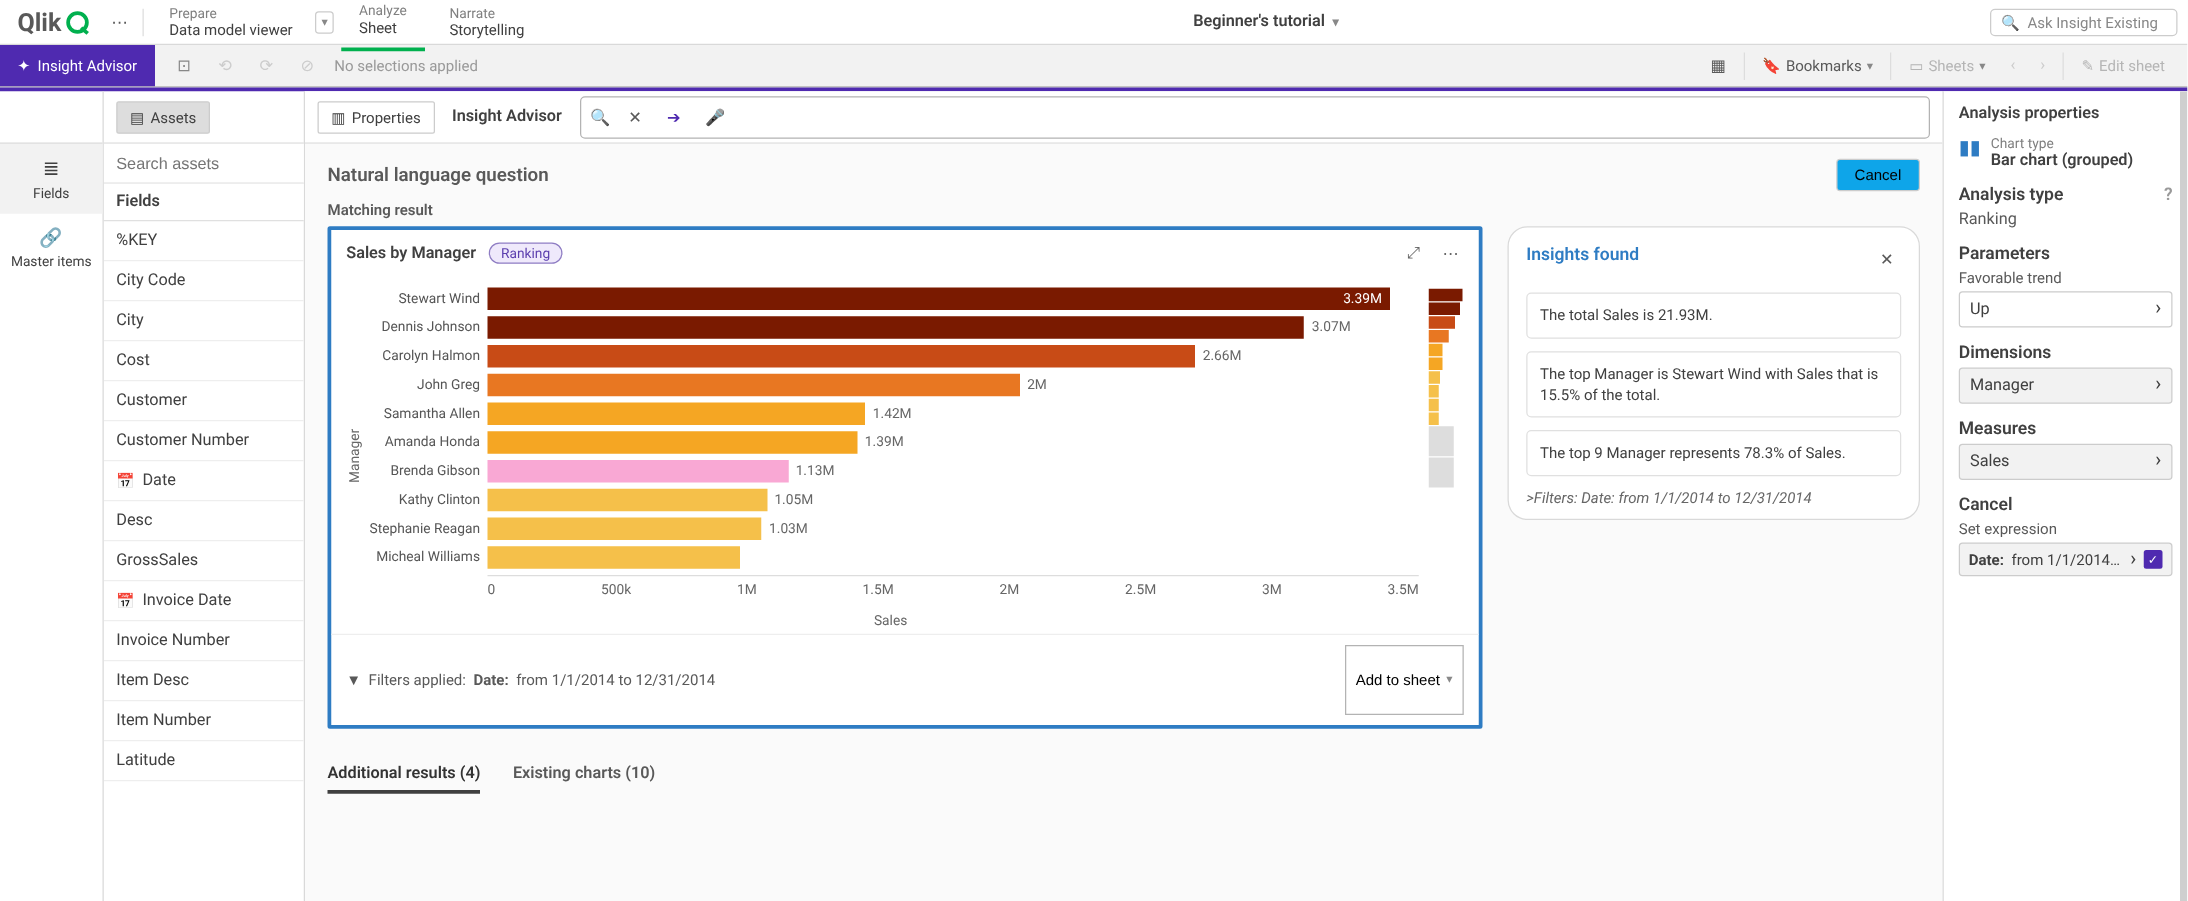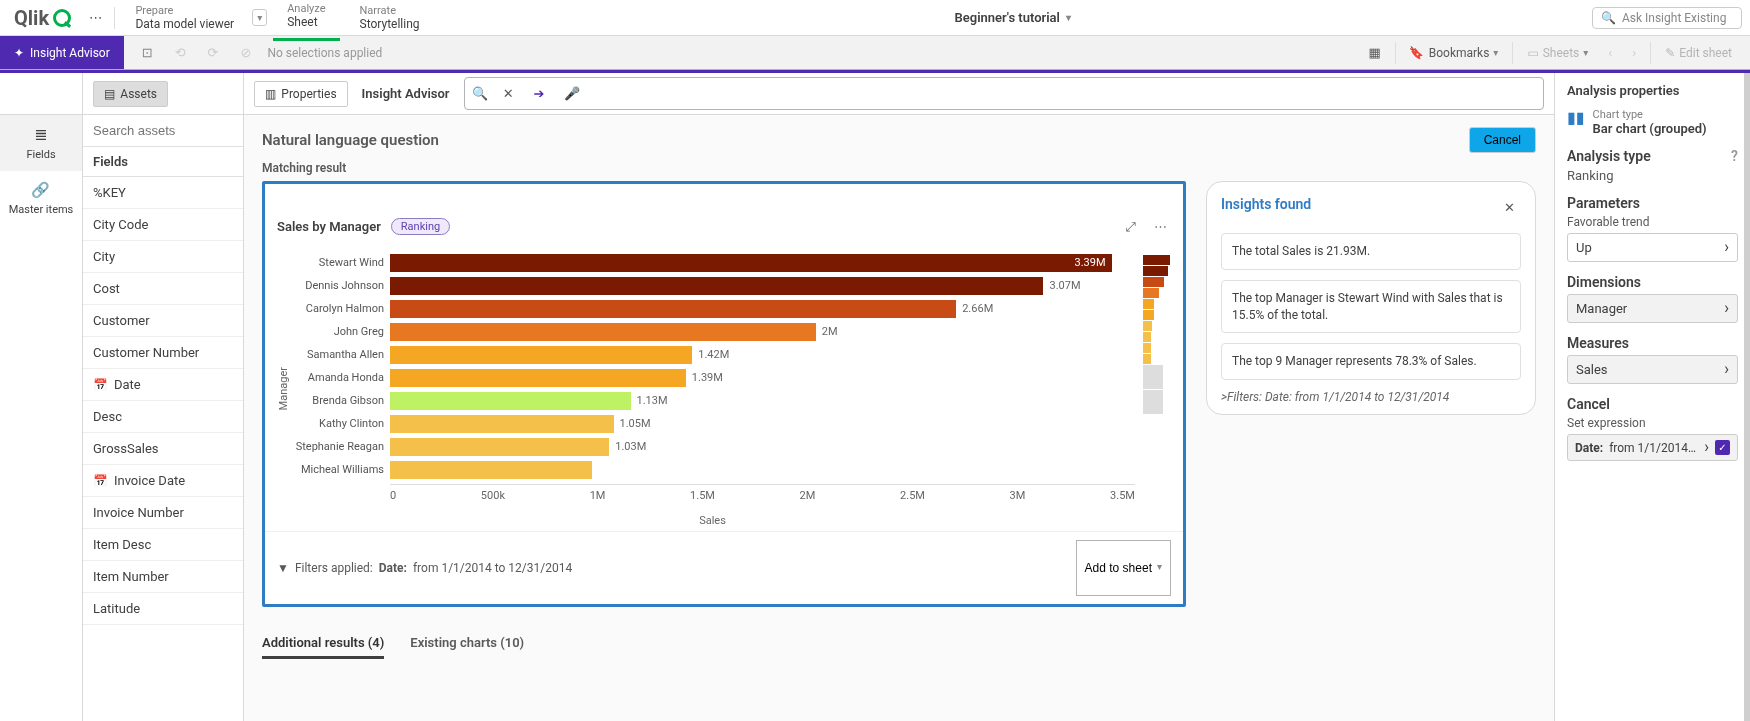--- a/index.html
+++ b/index.html
@@ -56,21 +56,21 @@
   .qbox .qtext b{font-weight:600;}
   .center-body{flex:1;overflow:auto;background:#fafafa;}
   .nlq-row{display:flex;align-items:center;justify-content:space-between;padding:12px 18px 8px;}
   .nlq-row h2{font-size:15px;font-weight:600;color:#595959;}
   .cancel-btn{border:1px solid #ccc;background:#0ea5e9;padding:5px 14px;border-radius:3px;font-size:12px;}
   .mr-label{padding:0 18px 6px;font-size:12px;color:#595959;font-weight:600;}
   
   .two-col{display:flex;gap:20px;padding:0 18px 16px;align-items:flex-start;}
   
   .chart-card{border:3px solid #2e7cc3;background:#fff;flex:1;min-width:600px;border-radius:2px;}
-  .chart-head{display:flex;align-items:center;gap:10px;padding:10px 12px;margin-top:24px;}
+  .chart-head{display:flex;align-items:center;gap:10px;padding:10px 12px;}
   .chart-head h3{font-size:13px;font-weight:600;}
   .rk-pill{border:1px solid #8e7cc3;color:#5c3fae;background:#efe9fb;border-radius:10px;padding:1px 9px;font-size:11px;}
   .chart-head .sp{flex:1;}
   .chart-head .cicon{cursor:pointer; padding:0 4px; color:#666;}
   
   .chart-area{display:flex;padding:6px 12px 4px 12px;}
   .chart-main{flex:1;position:relative;}
   .mini-chart{width:28px;margin-left:8px;display:flex;flex-direction:column;gap:1px;padding-top:4px;}
   .mini-bar{height:10px;}
   
@@ -333,21 +333,21 @@
                     </div>
                   </div>
                   <div class="bar-row">
                     <div class="bar-name">Amanda Honda</div>
                     <div class="bar-rect" style="width: 39.7143%; background: rgb(245, 166, 35);">
                       <span class="bar-val">1.39M</span>
                     </div>
                   </div>
                   <div class="bar-row">
                     <div class="bar-name">Brenda Gibson</div>
-                    <div class="bar-rect" style="width: 32.2857%; background: #bef264;">
+                    <div class="bar-rect" style="width: 32.2857%; background: #f9a8d4;">
                       <span class="bar-val">1.13M</span>
                     </div>
                   </div>
                   <div class="bar-row">
                     <div class="bar-name">Kathy Clinton</div>
                     <div class="bar-rect" style="width: 30%; background: rgb(245, 192, 74);">
                       <span class="bar-val">1.05M</span>
                     </div>
                   </div>
                   <div class="bar-row">

